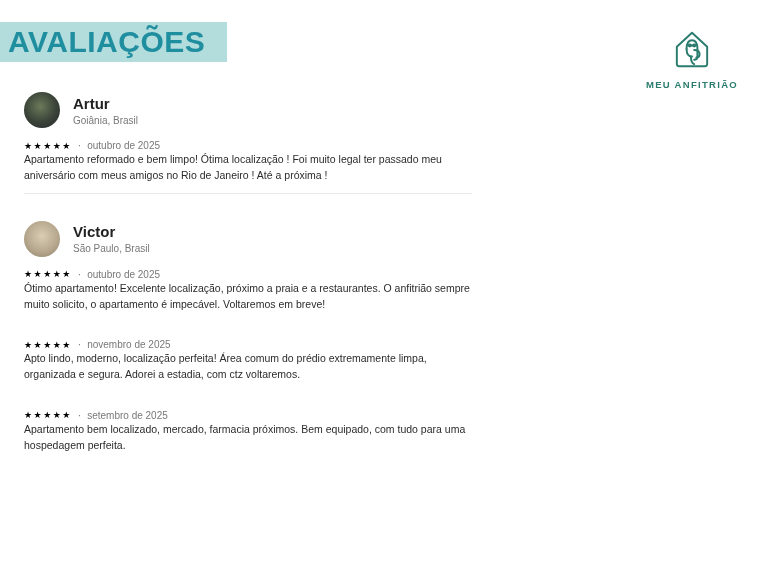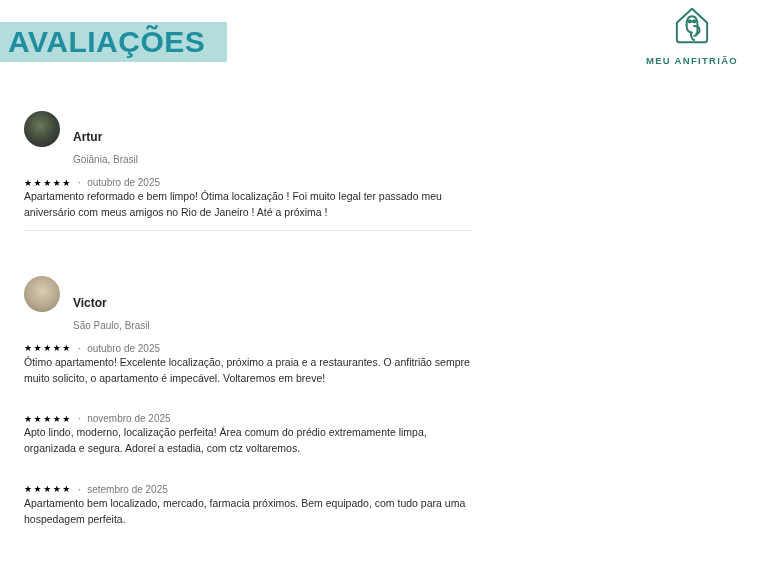--- a/index.html
+++ b/index.html
@@ -25,21 +25,21 @@
   .title-banner h1 {
     font-size: 30px;
     font-weight: 800;
     letter-spacing: 0.5px;
     color: #1f8e9f;
   }
 
   
   .brand {
     position: absolute;
-    right: 12px; top: 0;
+    right: 12px; top: 24px;
     width: 128px;
     display: flex; flex-direction: column; align-items: center;
   }
   .brand svg { display: block; }
   .brand-name {
     margin-top: 3px;
     font-size: 9.5px;
     font-weight: bold;
     letter-spacing: 1.3px;
     color: #2a7c6e;
@@ -56,22 +56,22 @@
   .review-header { display: flex; align-items: center; gap: 13px; }
   .avatar {
     width: 36px; height: 36px;
     border-radius: 50%;
     flex: 0 0 36px;
   }
   .r0 .avatar { background: radial-gradient(circle at 45% 40%, #6b7a5a 0%, #3a4238 55%, #23282e 100%); }
   .r1 .avatar { background: radial-gradient(circle at 50% 42%, #d9cdb4 0%, #b7a88e 55%, #8d7f6a 100%); }
   .r2 .avatar { background: radial-gradient(circle at 50% 45%, #a2b084 0%, #5f7347 60%, #3f5233 100%); }
   .r3 .avatar { background: radial-gradient(circle at 48% 45%, #eed9cc 0%, #c9a898 50%, #4a323a 100%); }
-  .reviewer-name { font-size: 12px; font-weight: bold; color: #222222; margin-top: 38px; }
-  .reviewer-location { font-size: 10px; color: #787878; margin-top: 10px; }
+  .reviewer-name { font-size: 15px; font-weight: bold; color: #222222; }
+  .reviewer-location { font-size: 10px; color: #787878; margin-top: 3px; }
   .rating-row {
     margin-top: 12px;
     display: flex; align-items: center; gap: 6px;
   }
   .stars { font-size: 9px; letter-spacing: 1.5px; color: #000000; }
   .rating-sep { font-size: 10px; color: #787878; }
   .rating-date { font-size: 10px; color: #787878; text-align: center; }
   .review-text {
     font-size: 10.5px;
     line-height: 1.55;

